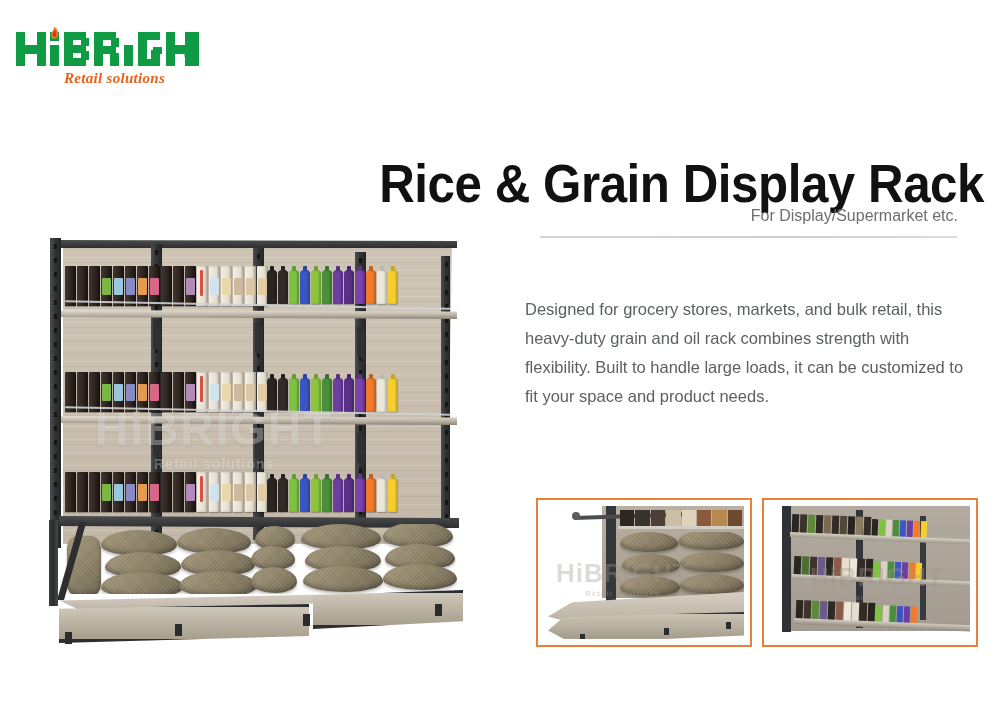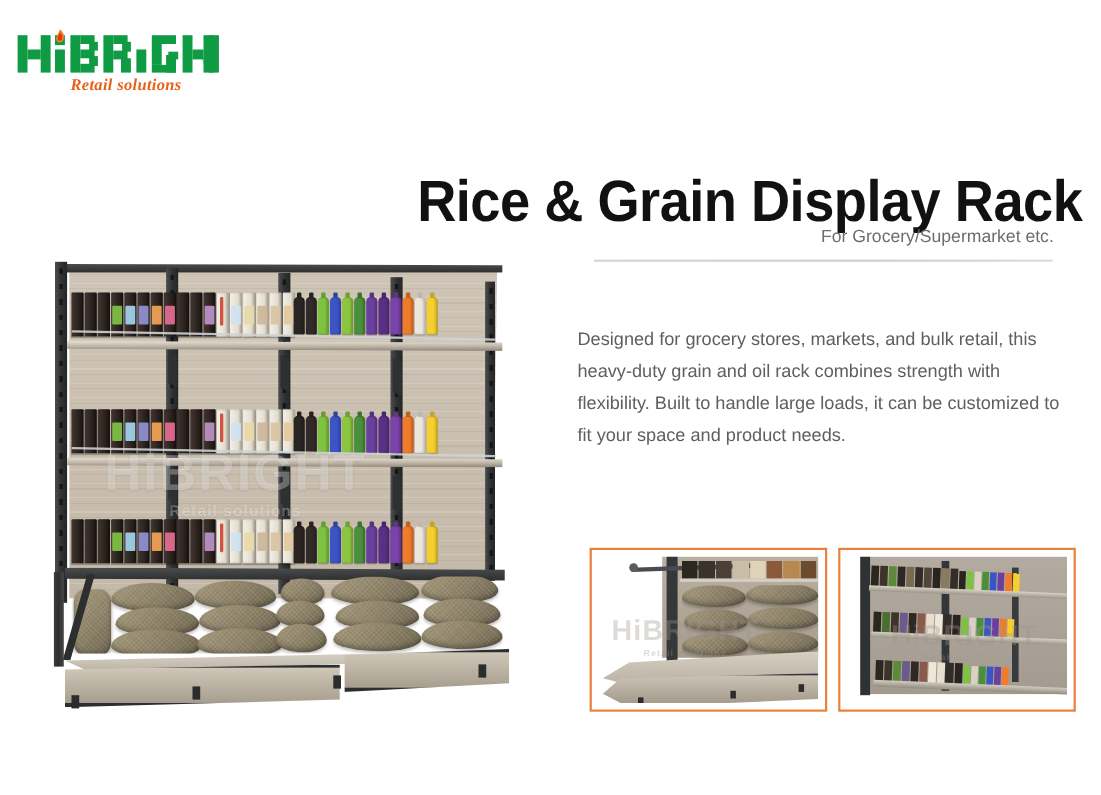--- a/index.html
+++ b/index.html
@@ -137,21 +137,21 @@
         <path d="M40.5 0.5 c3.2 3.0 4.6 6.0 3.4 9.2 c-0.7 1.9 -2.2 3.0 -3.6 3.0 c-1.9 0 -3.4 -1.4 -3.4 -3.4 c0 -2.7 2.3 -4.0 3.6 -8.8 z" fill="#F07D1E"></path>
         <path d="M40.4 3.6 c1.8 1.9 2.6 3.7 1.9 5.6 c-0.4 1.1 -1.2 1.8 -2.0 1.8 c-1.1 0 -1.9 -0.8 -1.9 -2.0 c0 -1.6 1.3 -2.4 2.0 -5.4 z" fill="#E0341C"></path>
       </g>
     </svg>
     <span class="logo-reg">®</span>
   </div>
   <div class="logo-tag">Retail solutions</div>
 </div>
 
 <h1 class="title">Rice &amp; Grain Display Rack</h1>
-<div class="subtitle">For Grocery/Supermarket etc.</div>
+<div class="subtitle">For Display/Supermarket etc.</div>
 <div class="divider"></div>
 <p class="body-copy">Designed for grocery stores, markets, and bulk retail, this heavy-duty grain and oil rack combines strength with flexibility. Built to handle large loads, it can be customized to fit your space and product needs.</p>
 
 <div class="photo">
 
   <div class="wood-back" style="left:28px;top:12px;width:392px;height:300px;">
     <div class="wood-grain"></div>
   </div>
 
   <div style="position:absolute;right:0;top:0;width:40px;height:432px;background:#fff;

